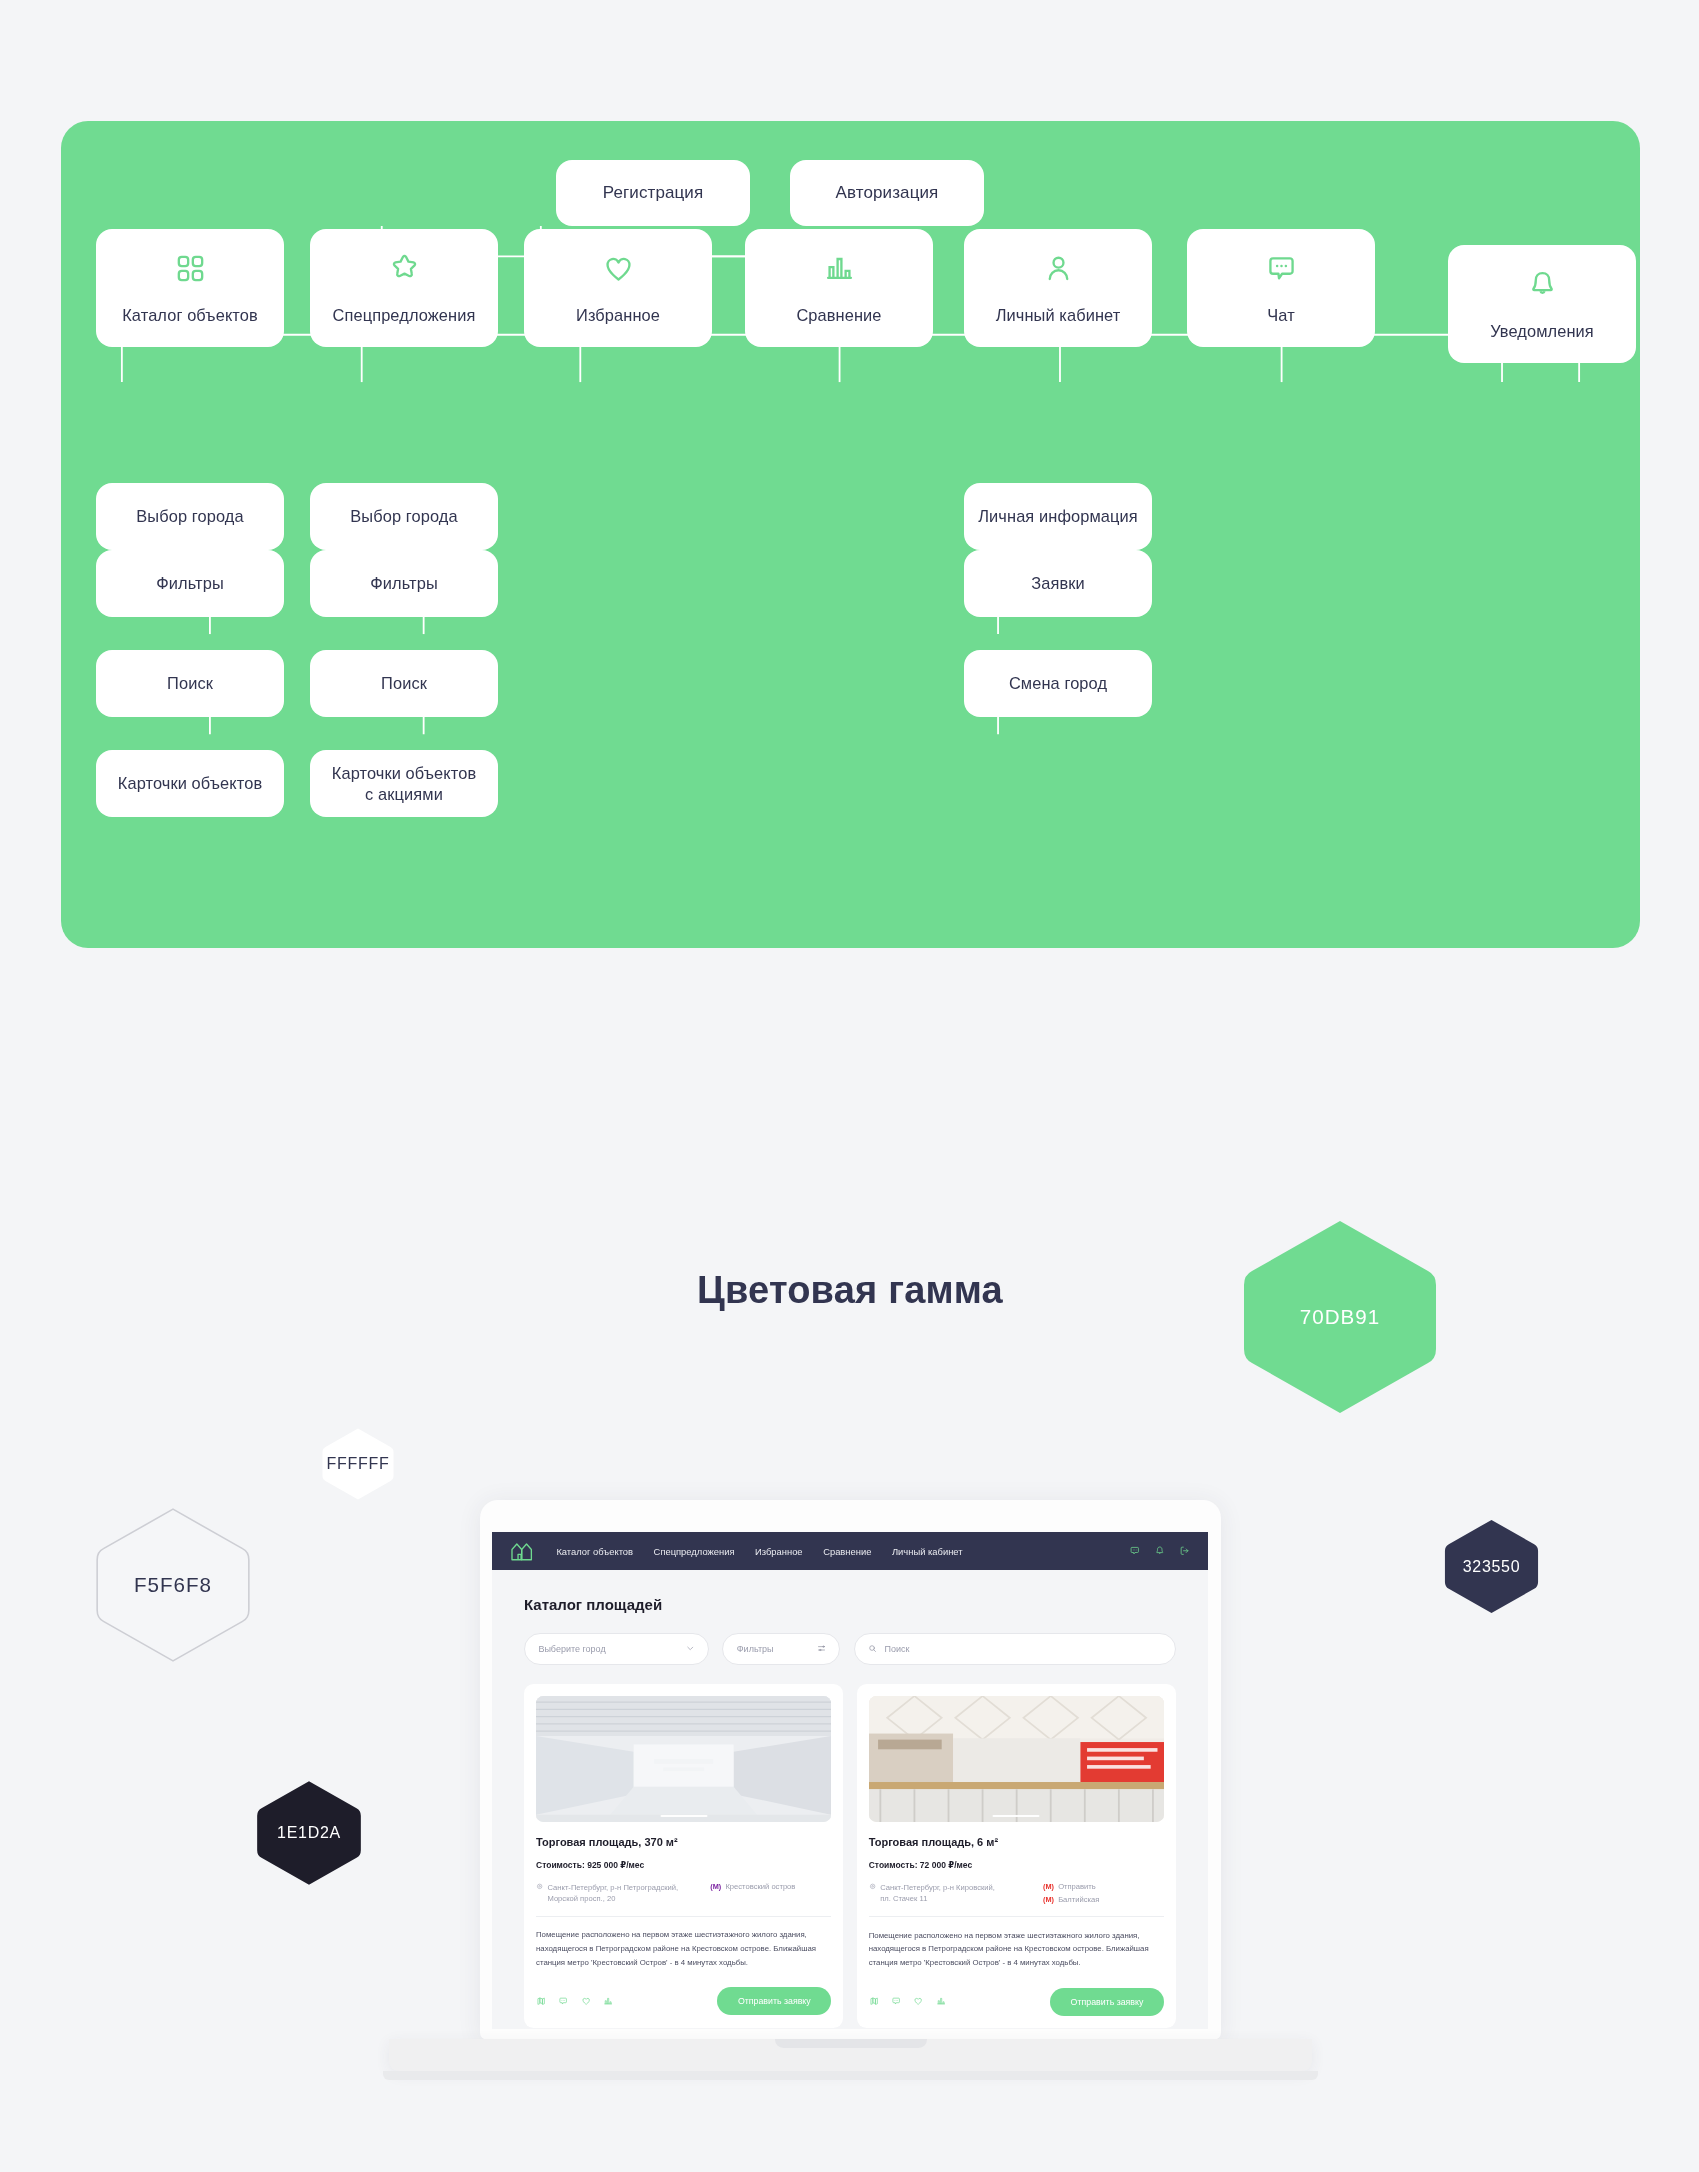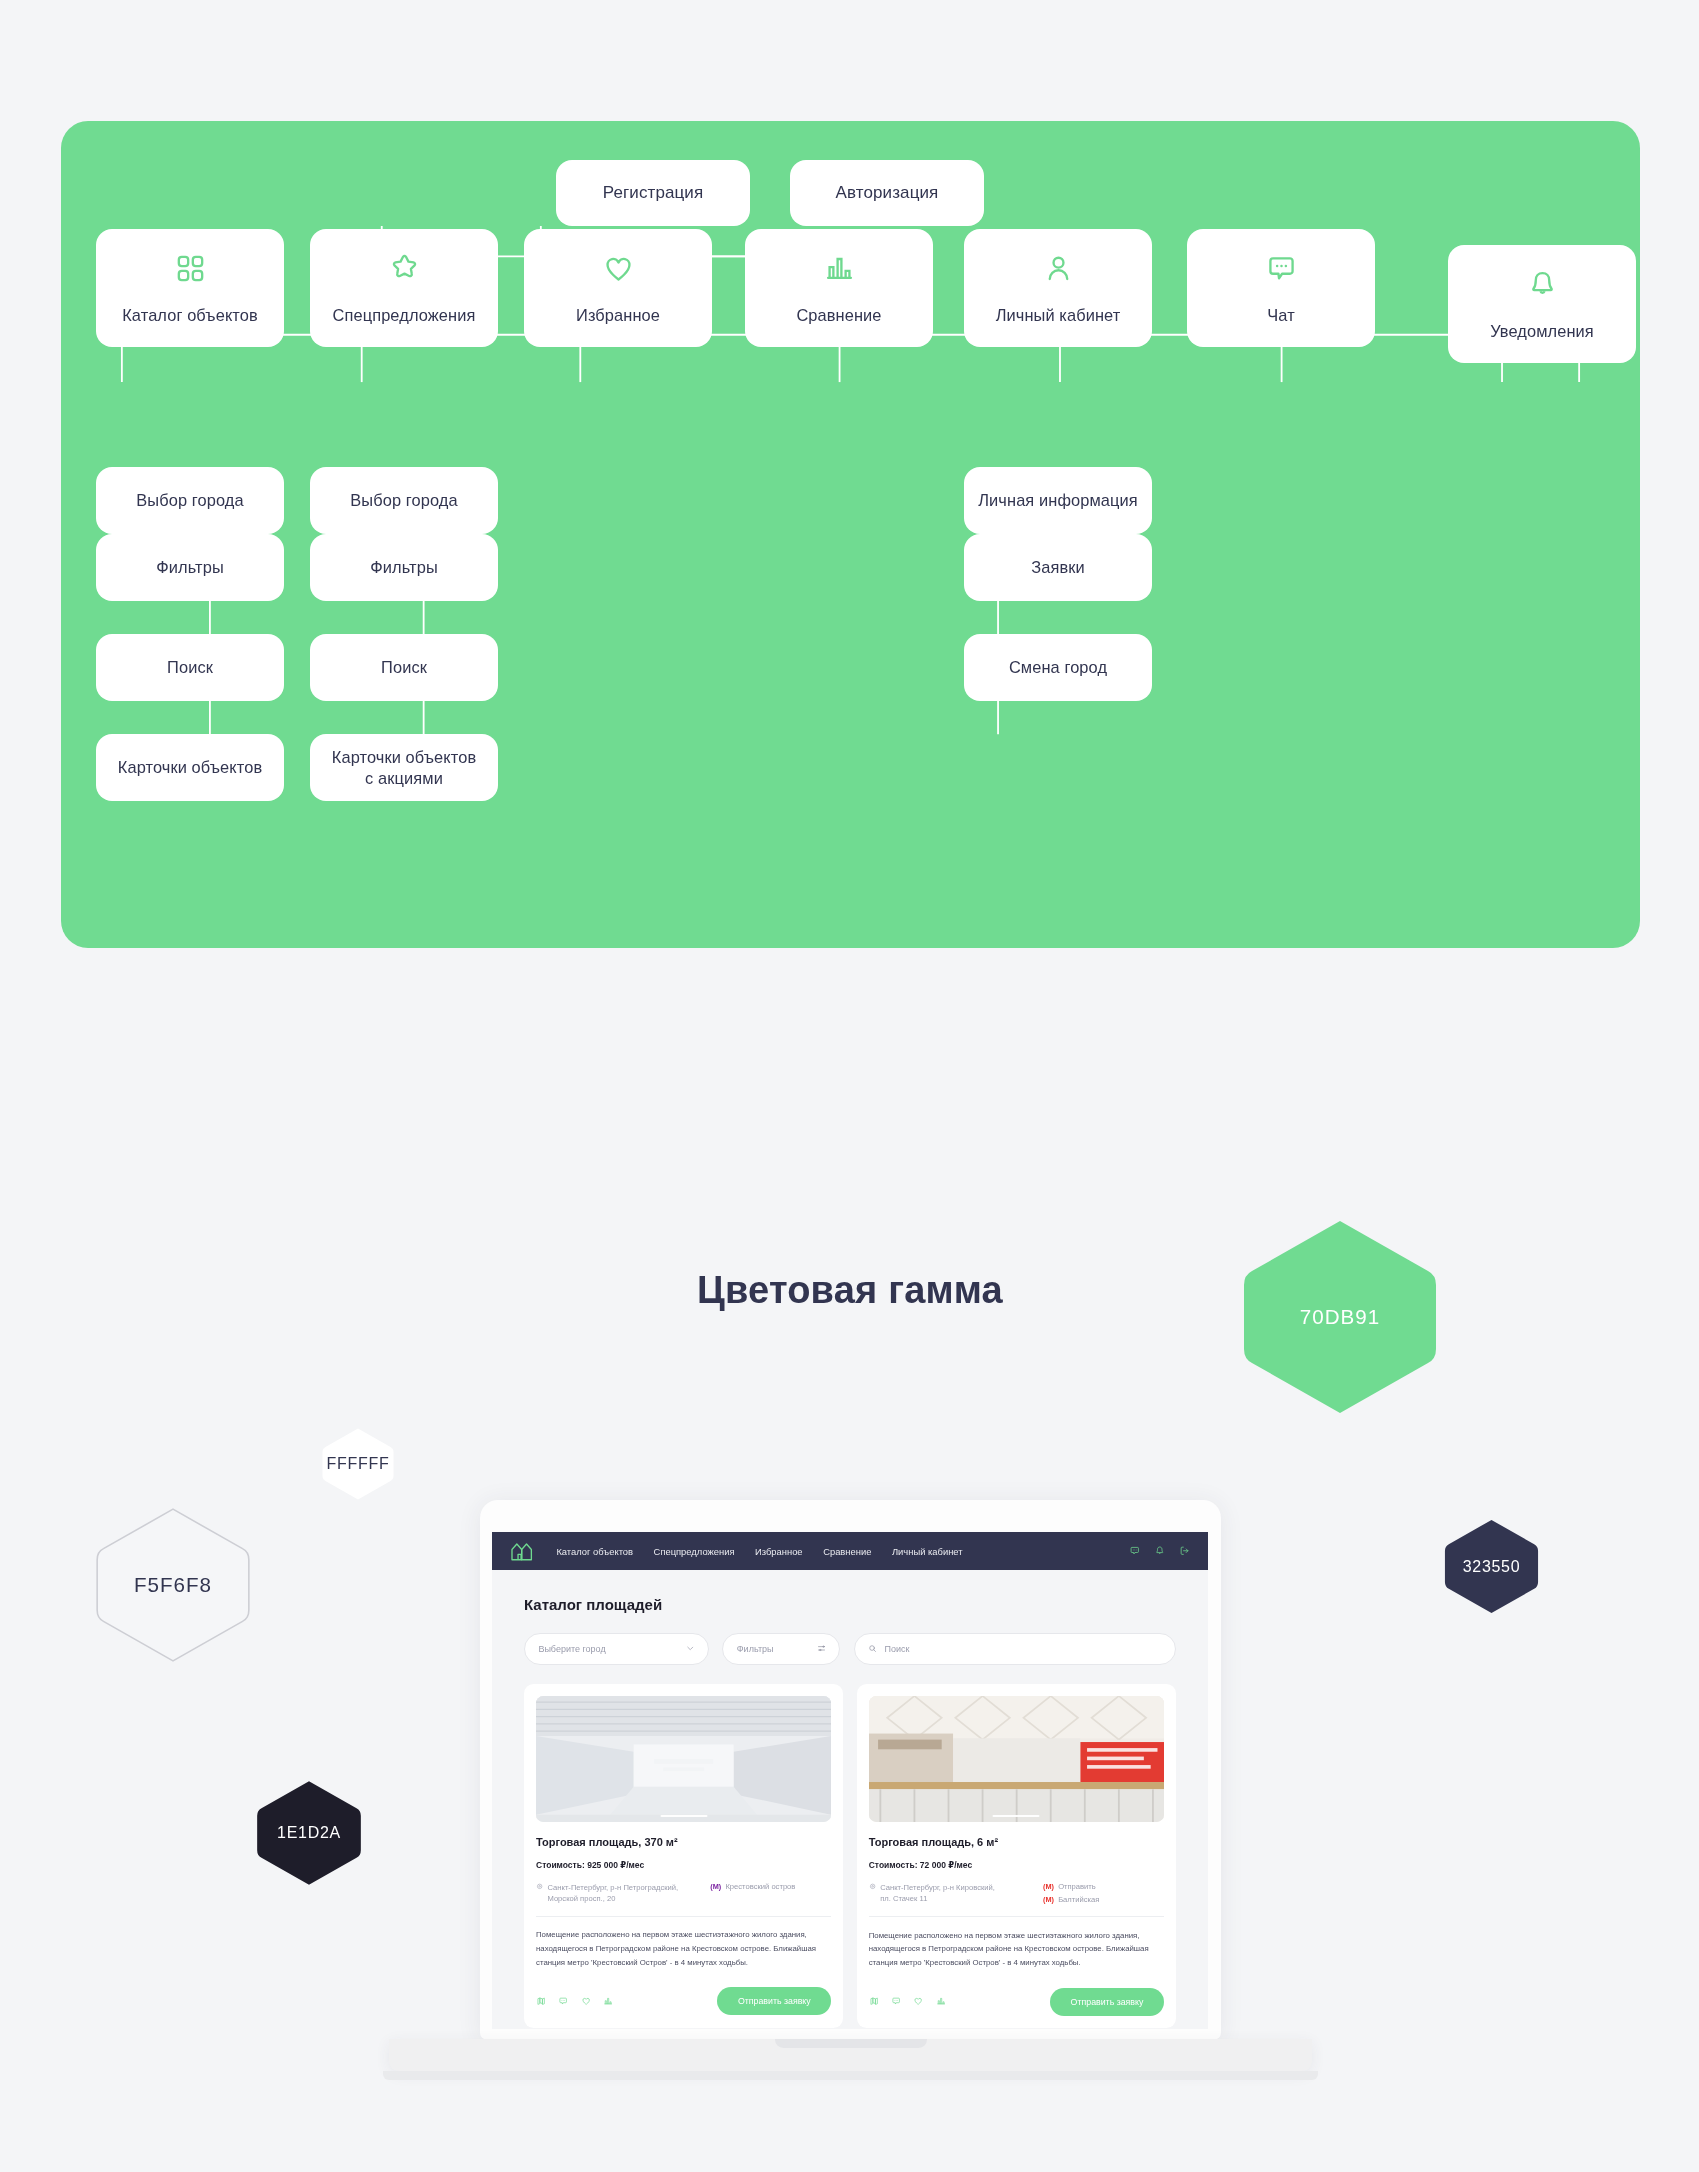--- a/index.html
+++ b/index.html
@@ -19,21 +19,21 @@
   .sm-svg{position:absolute;left:0;top:0;width:1579px;height:827px;pointer-events:none;}
   .node{
     position:absolute; background:#ffffff; border-radius:16px;
     display:flex; flex-direction:column; align-items:center; justify-content:center;
     color:#323550; text-align:center; box-sizing:border-box;
     font-size:16.4px; line-height:1.28; letter-spacing:0.1px;
   }
   .node.top{width:194px;height:66px;font-size:17px;}
   .node.tier1{width:188px;height:118px;justify-content:flex-start;padding-top:22px;}
   .node.tier1 .lbl{margin-top:auto;margin-bottom:20.6px;}
-  .node.tier2{width:188px;height:67px;}
+  .node.tier2{width:188px;height:67px;margin-top:16px;}
   .node .ico{width:35px;height:35px;display:block;}
   .node .lbl{display:block;padding:0 6px;}
 
   
   .palette-title{
     position:absolute; left:0; top:1269px; width:1700px;
     text-align:center; font-size:38px; font-weight:bold;
     color:#323550; letter-spacing:0.2px;
   }
   .hex{

